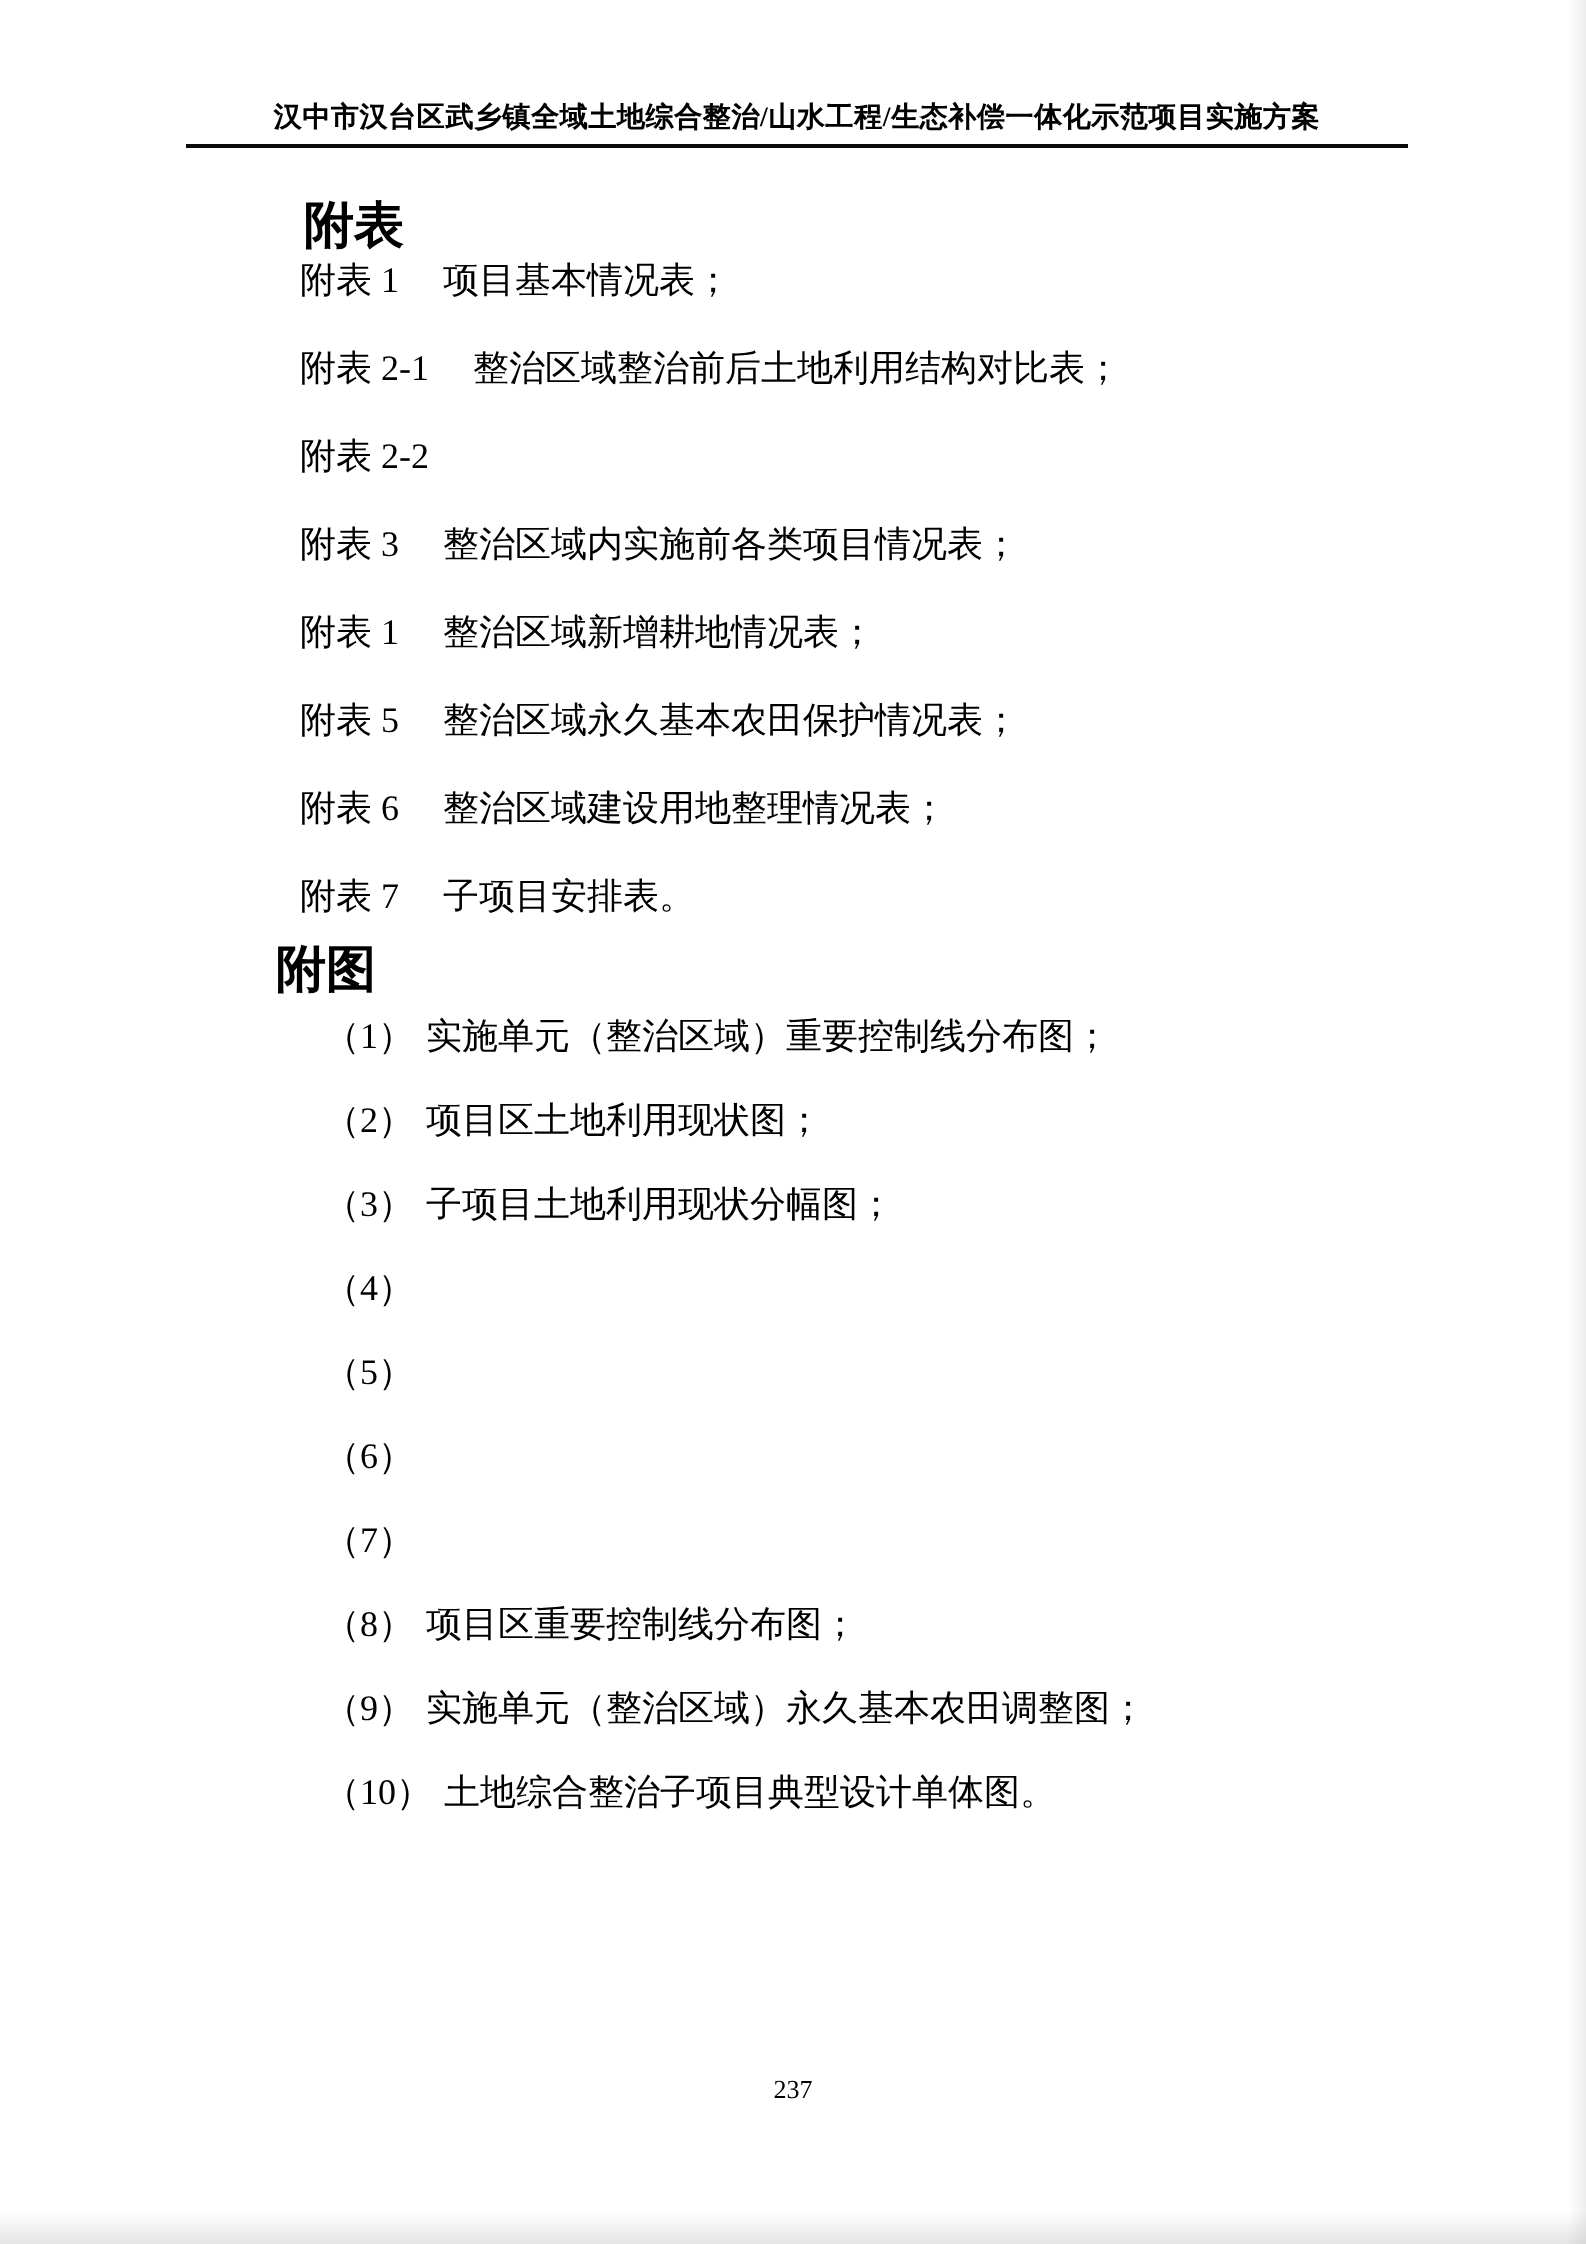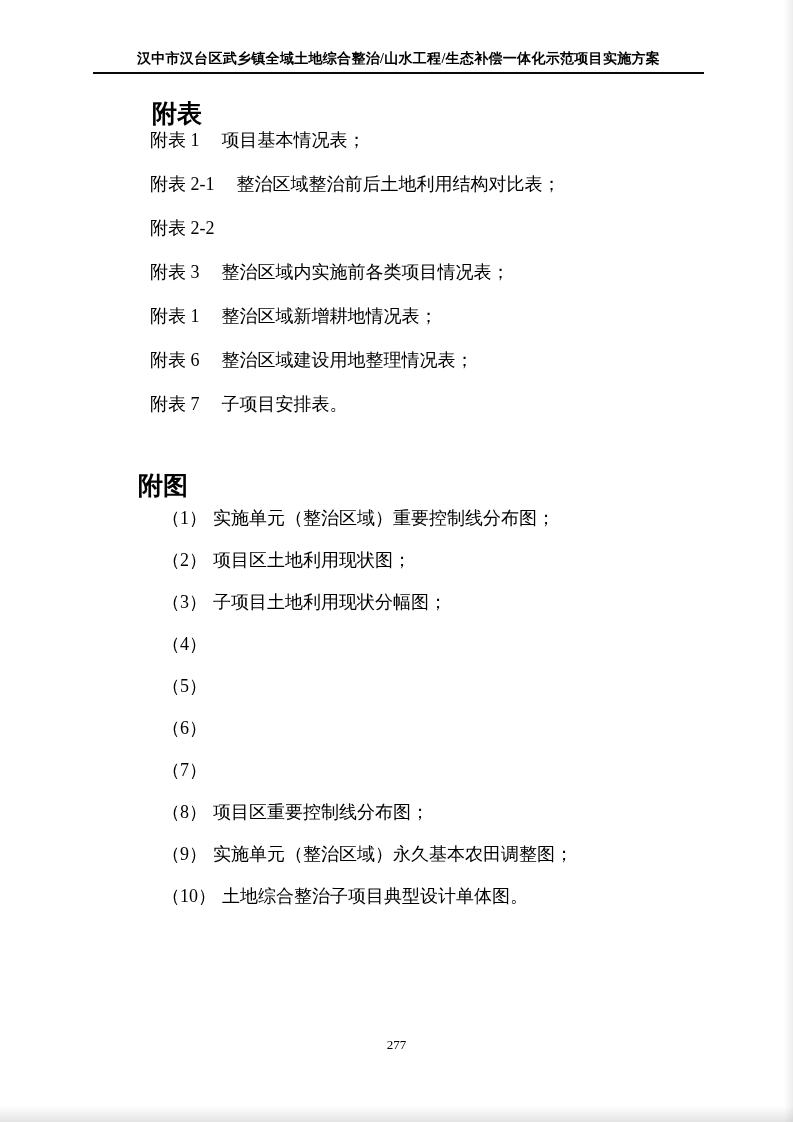--- a/index.html
+++ b/index.html
@@ -104,20 +104,24 @@
     </div>
     <div class="row">
       <span class="row-label">附表 3</span>
       <span class="row-text">整治区域内实施前各类项目情况表；</span>
     </div>
     <div class="row">
       <span class="row-label">附表 1</span>
       <span class="row-text">整治区域新增耕地情况表；</span>
     </div>
     <div class="row">
+      <span class="row-label">附表 5</span>
+      <span class="row-text">整治区域永久基本农田保护情况表；</span>
+    </div>
+    <div class="row">
       <span class="row-label">附表 6</span>
       <span class="row-text">整治区域建设用地整理情况表；</span>
     </div>
     <div class="row">
       <span class="row-label">附表 7</span>
       <span class="row-text">子项目安排表。</span>
     </div>
   </div>
 
   <h2 class="section-heading" id="figures-heading">附图</h2>
@@ -154,18 +158,18 @@
     <div class="row">
       <span class="row-label">（9）</span>
       <span class="row-text">实施单元（整治区域）永久基本农田调整图；</span>
     </div>
     <div class="row">
       <span class="row-label">（10）</span>
       <span class="row-text">土地综合整治子项目典型设计单体图。</span>
     </div>
   </div>
 
-  <div class="page-number">277</div>
+  <div class="page-number">237</div>
 
   <div class="edge-right"></div>
   <div class="edge-bottom"></div>
 
 </div>
 
 </body></html>

